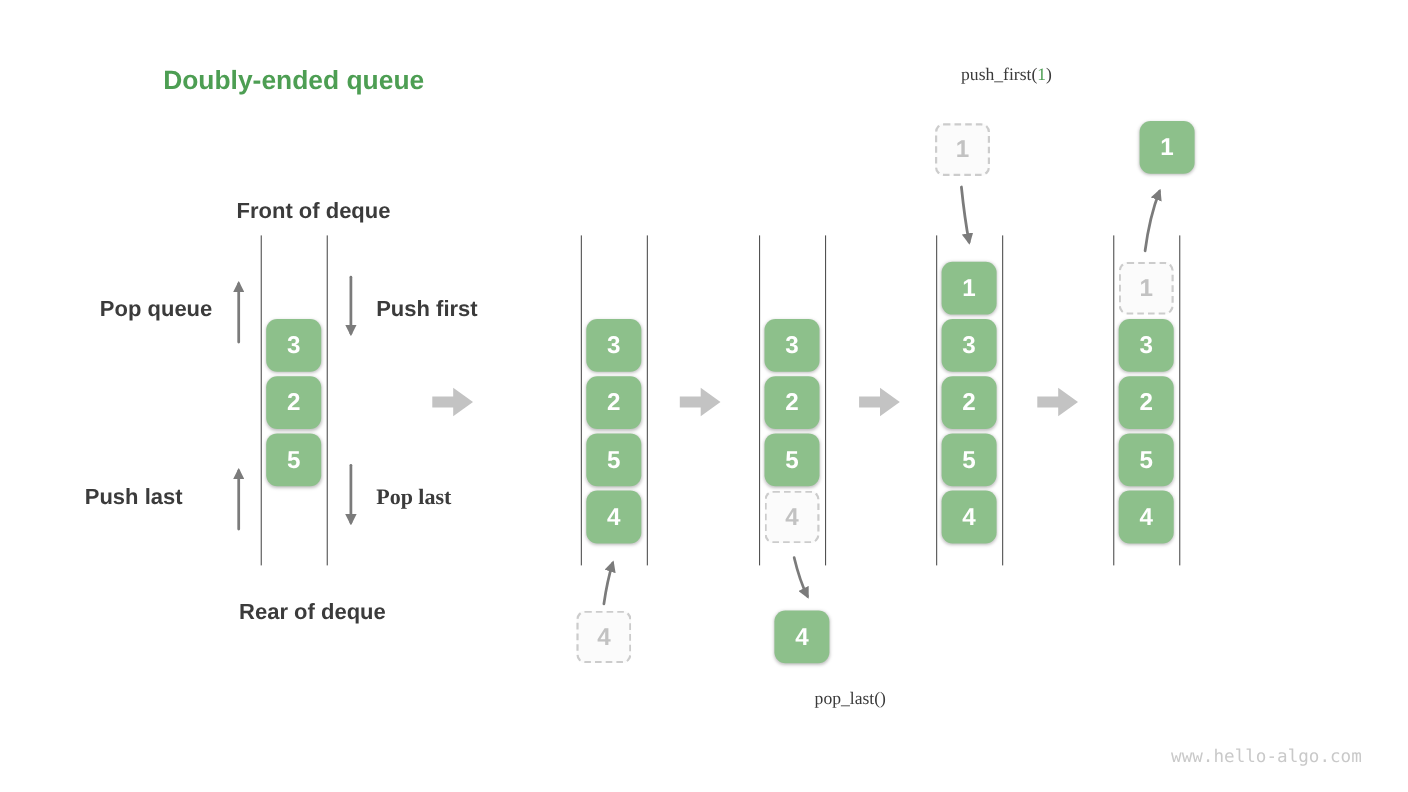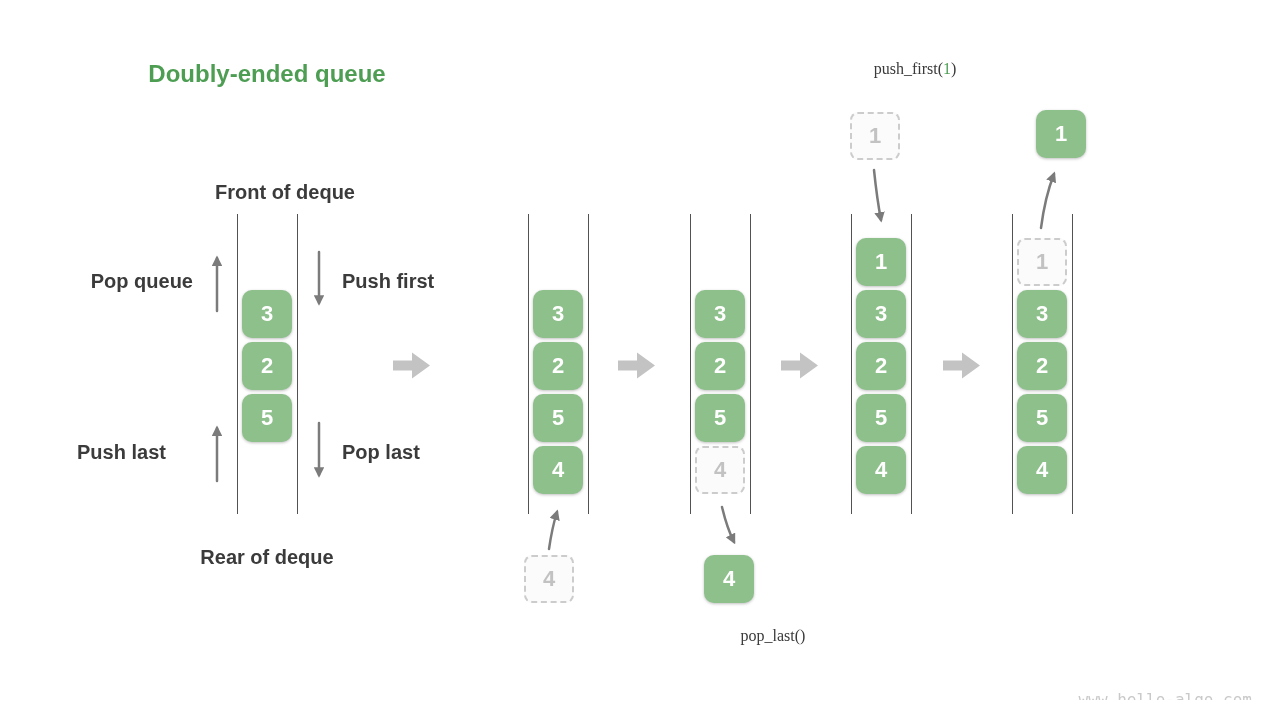--- a/index.html
+++ b/index.html
@@ -20,38 +20,38 @@
         border-radius:8px;box-shadow:none;}
   .float-cell{position:absolute;width:50px;height:48px;box-sizing:border-box;
         border-radius:10px;background:#8dc08b;color:#ffffff;
         font-size:22px;font-weight:bold;display:flex;align-items:center;justify-content:center;
         box-shadow:0 1px 3px rgba(0,0,0,0.25);}
   .float-cell.ghost{background:#fbfbfb;border:2px dashed #cccccc;color:#c2c2c2;
         border-radius:8px;box-shadow:none;}
   .code-label{position:absolute;transform:translateX(-50%);white-space:nowrap;
         font-family:Liberation Serif, serif;font-size:16px;color:#3a3a3a;}
   .code-label .arg{color:#4d9e53;}
-  .watermark{position:absolute;right:28px;top:678px;
-        font-family:"DejaVu Sans Mono", monospace;font-size:16px;color:#c9c9c9;margin-top:12px;}
+  .watermark{position:absolute;right:42px;top:678px;
+        font-family:"DejaVu Sans Mono", monospace;font-size:16px;color:#c9c9c9;}
   svg{position:absolute;left:0;top:0;pointer-events:none;}
 </style>
 </head>
 <body>
 
 <div id="canvas">
 
   <div class="title-line" style="top:60px;">Doubly-ended queue</div>
 
   <div class="big-label centered" style="left:135px;width:300px;top:164px;margin-top:17px;">Front of deque</div>
-  <div class="big-label centered" style="left:117px;width:300px;top:546px;">Rear of deque</div>
+  <div class="big-label centered" style="left:134px;width:300px;top:546px;">Rear of deque</div>
 
   <div class="big-label right-al" style="left:50px;width:143px;top:270px;">Pop queue</div>
   <div class="big-label" style="left:342px;top:270px;">Push first</div>
   <div class="big-label right-al" style="left:50px;width:143px;top:441px;text-align:center;">Push last</div>
-  <div class="big-label" style="left:342px;top:441px;">Pop last</div>
+  <div class="big-label" style="left:342px;top:441px;font-family:Liberation Serif, serif;">Pop last</div>
 
   <div class="queue" style="left:237px;">
       <div class="cell" style="top: 76px;">3</div>
       <div class="cell" style="top: 128px;">2</div>
       <div class="cell" style="top: 180px;">5</div>
     </div>
   <div class="queue" style="left:528px;">
       <div class="cell" style="top: 76px;">3</div>
       <div class="cell" style="top: 128px;">2</div>
       <div class="cell" style="top: 180px;">5</div>

